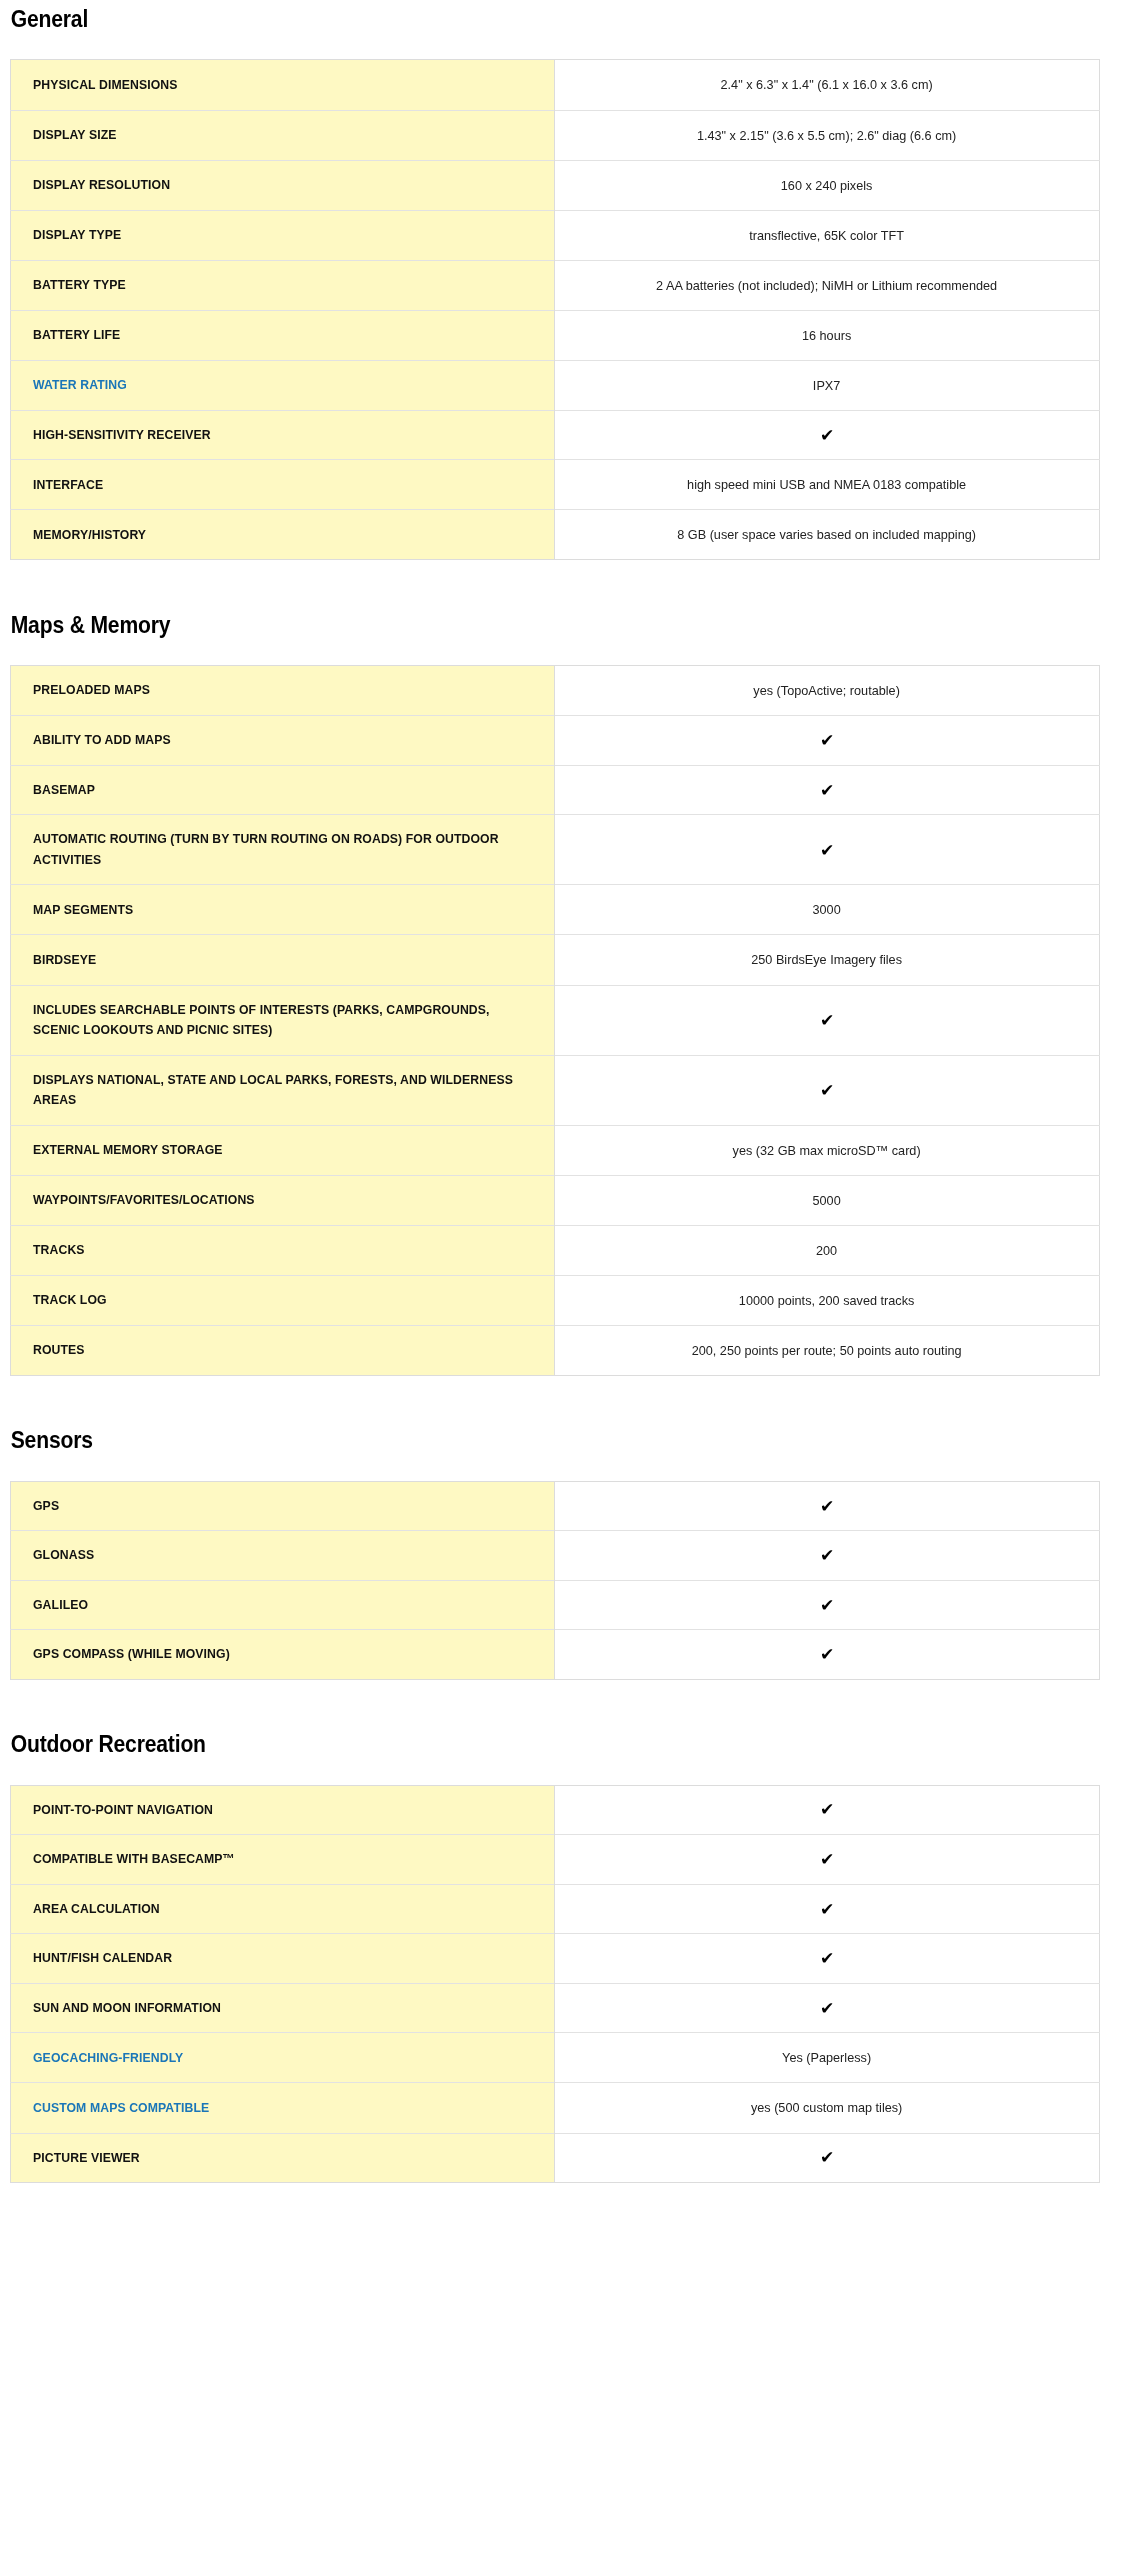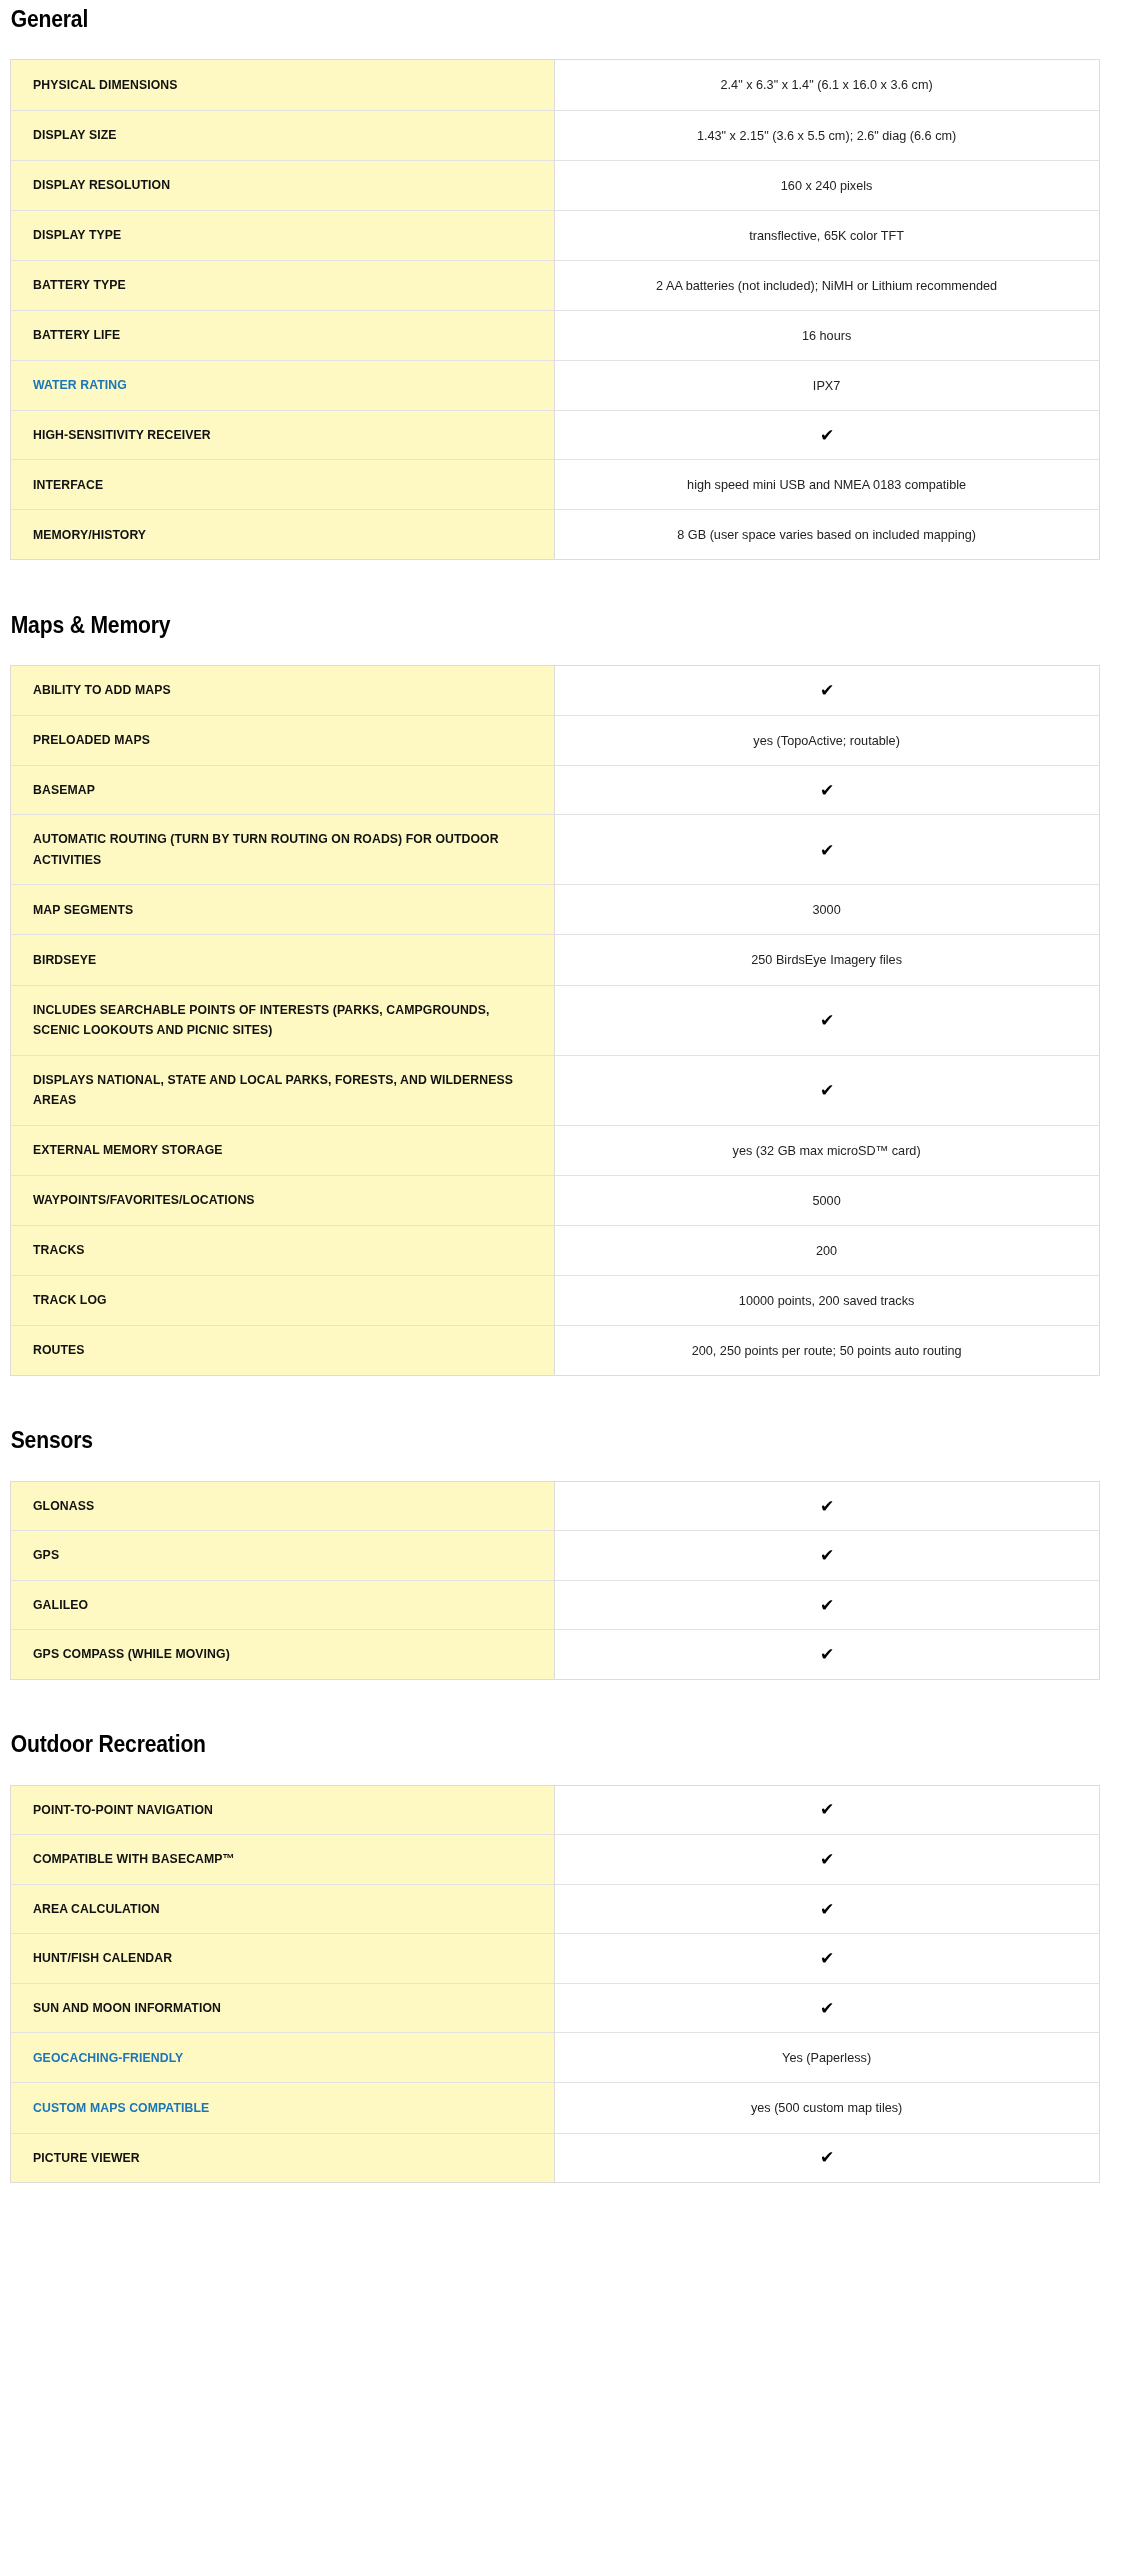--- a/index.html
+++ b/index.html
@@ -195,31 +195,31 @@
       </table>
     </div>
     <div class="section">
       <div class="section-heading-wrap">
         <h2 class="section-heading">Maps &amp; Memory</h2>
       </div>
       <table class="spec-table">
         <tbody>
           <tr>
             <td class="spec-label">
+              <span class="label-text">PRELOADED MAPS</span>
+            </td>
+            <td class="spec-value">
+              <span class="value-text">yes (TopoActive; routable)</span>
+            </td>
+          </tr>
+          <tr>
+            <td class="spec-label">
               <span class="label-text">ABILITY TO ADD MAPS</span>
             </td>
             <td class="spec-value"><span class="check-icon">✔</span></td>
-          </tr>
-          <tr>
-            <td class="spec-label">
-              <span class="label-text">PRELOADED MAPS</span>
-            </td>
-            <td class="spec-value">
-              <span class="value-text">yes (TopoActive; routable)</span>
-            </td>
           </tr>
           <tr>
             <td class="spec-label">
               <span class="label-text">BASEMAP</span>
             </td>
             <td class="spec-value"><span class="check-icon">✔</span></td>
           </tr>
           <tr>
             <td class="spec-label">
               <span class="label-text">AUTOMATIC ROUTING (TURN BY TURN ROUTING ON ROADS) FOR OUTDOOR ACTIVITIES</span>
@@ -298,27 +298,27 @@
       </table>
     </div>
     <div class="section">
       <div class="section-heading-wrap">
         <h2 class="section-heading">Sensors</h2>
       </div>
       <table class="spec-table">
         <tbody>
           <tr>
             <td class="spec-label">
+              <span class="label-text">GPS</span>
+            </td>
+            <td class="spec-value"><span class="check-icon">✔</span></td>
+          </tr>
+          <tr>
+            <td class="spec-label">
               <span class="label-text">GLONASS</span>
-            </td>
-            <td class="spec-value"><span class="check-icon">✔</span></td>
-          </tr>
-          <tr>
-            <td class="spec-label">
-              <span class="label-text">GPS</span>
             </td>
             <td class="spec-value"><span class="check-icon">✔</span></td>
           </tr>
           <tr>
             <td class="spec-label">
               <span class="label-text">GALILEO</span>
             </td>
             <td class="spec-value"><span class="check-icon">✔</span></td>
           </tr>
           <tr>

